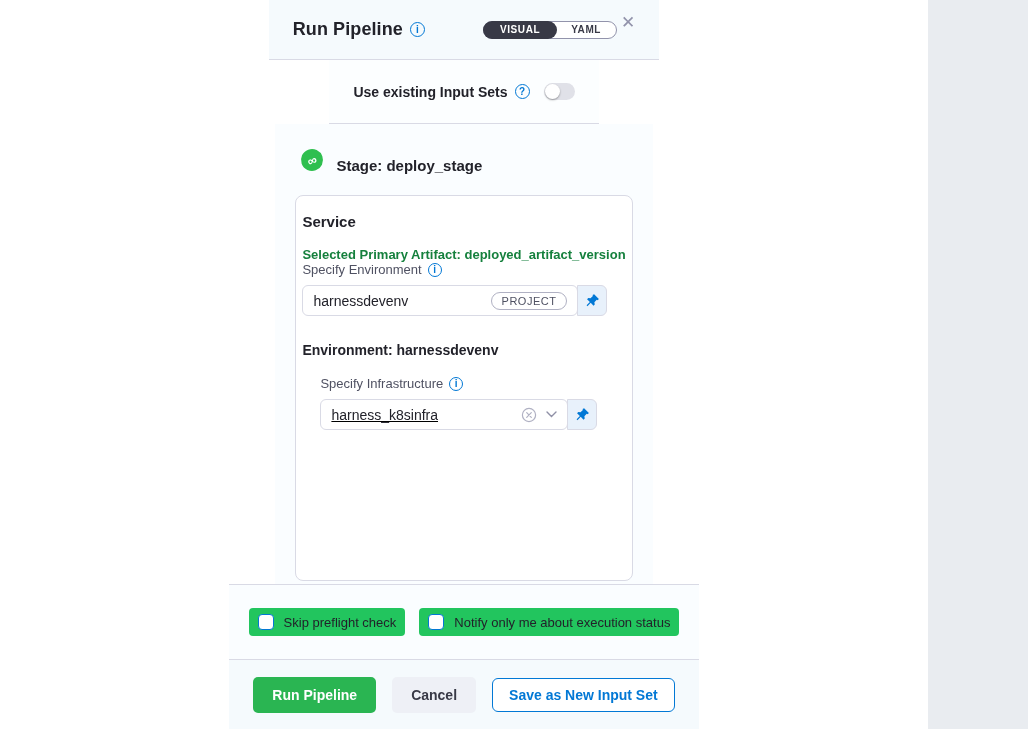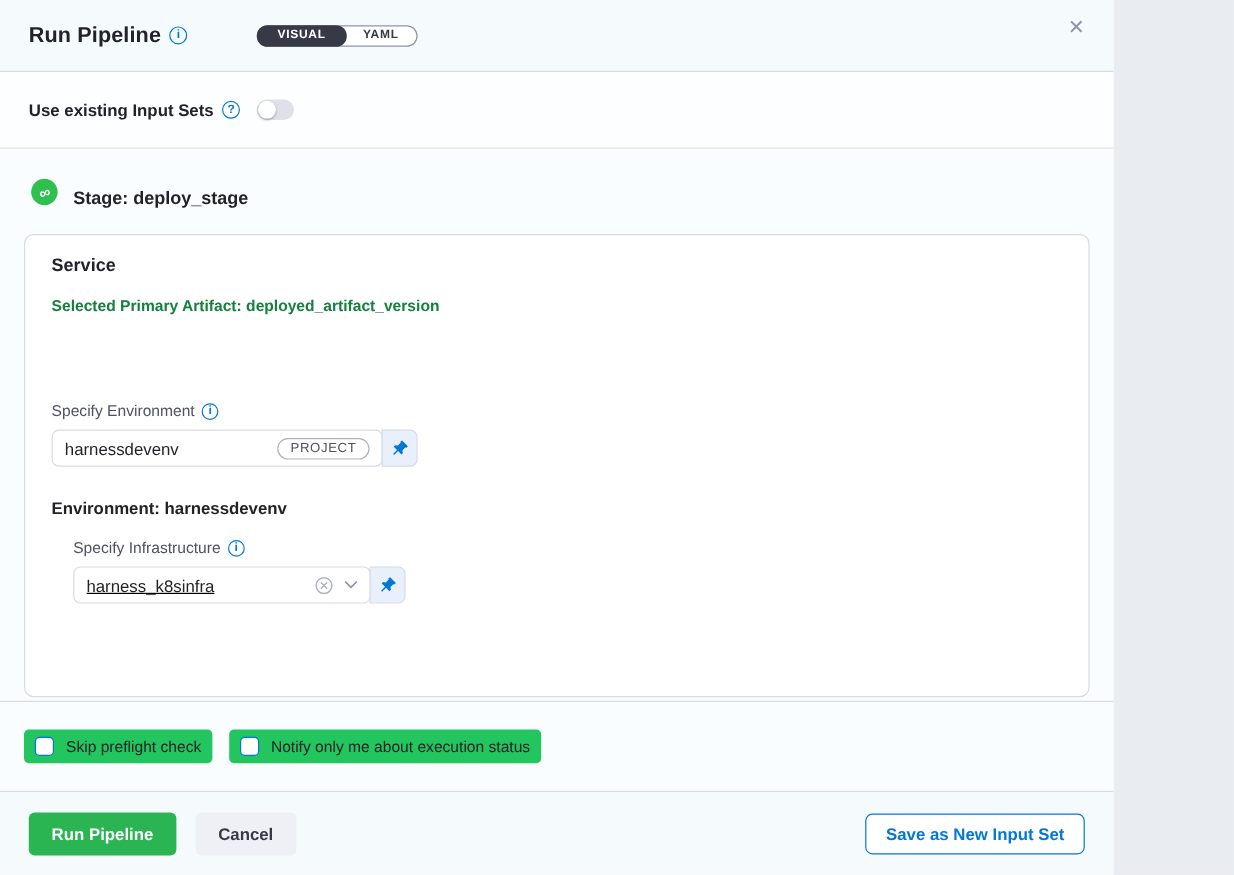--- a/index.html
+++ b/index.html
@@ -1,20 +1,20 @@
 <!DOCTYPE html>
 <html><head>
 <meta charset="utf-8">
 <style>
   * { margin:0; padding:0; box-sizing:border-box; }
   html,body { background:#e9ecf0; }
   body { font-family:"Liberation Sans", sans-serif; }
   .modal {
     width:928px; height:729px; background:#fff; position:relative;
-    display:flex; flex-direction:column; overflow:hidden;
+    display:flex; flex-direction:column; overflow:hidden;align-items:center;
   }
 
   
   .hdr {
     height:60px; flex:0 0 60px; background:#f5fafd;
     border-bottom:1px solid #d9dae5;
     display:flex; align-items:center; padding:0 20px 0 24px;
   }
   .hdr-title { font-size:18px; font-weight:bold; color:#22222a; letter-spacing:.1px; }
   .icircle {
@@ -65,31 +65,31 @@
   .stage-row { height:71px; display:flex; align-items:center; padding-left:6px; }
   .stage-icon {
     width:22px; height:22px; border-radius:50%; background:#2fbf4f;
     color:#fff; display:flex; align-items:center; justify-content:center;
     font-size:13px; font-weight:bold; transform:rotate(-20deg); flex:0 0 auto;
   }
   .stage-title { margin-left:13px; font-size:15px; font-weight:bold; color:#22222a;margin-top:12px; }
 
   .card {
     background:#fff; border:1px solid #d9dae5; border-radius:8px;
-    height:386px; padding:17px 22px;
+    height:386px; padding:17px 6px;
   }
   .card-h { font-size:15px; font-weight:bold; color:#22222a; }
   .artifact-line { margin-top:17px; font-size:13px; font-weight:bold; color:#15803d; }
 
   .field-label {
     display:flex; align-items:center; gap:6px;
     font-size:13px; color:#4f5162; margin-bottom:8px;
   }
   .tag-block { margin-top:19px; }
-  .env-block { margin-top:73px; }
+  .env-block { }
 
   .input-group { display:flex; align-items:stretch; }
   .text-field {
     height:31px; background:#fff; border:1px solid #d9dae5; border-radius:6px;
     display:flex; align-items:center; padding:0 10px;
   }
   .text-field input {
     border:none; outline:none; flex:1 1 auto; min-width:0;
     font-family:"Liberation Sans", sans-serif; font-size:14px; color:#22222a; background:transparent;
   }

